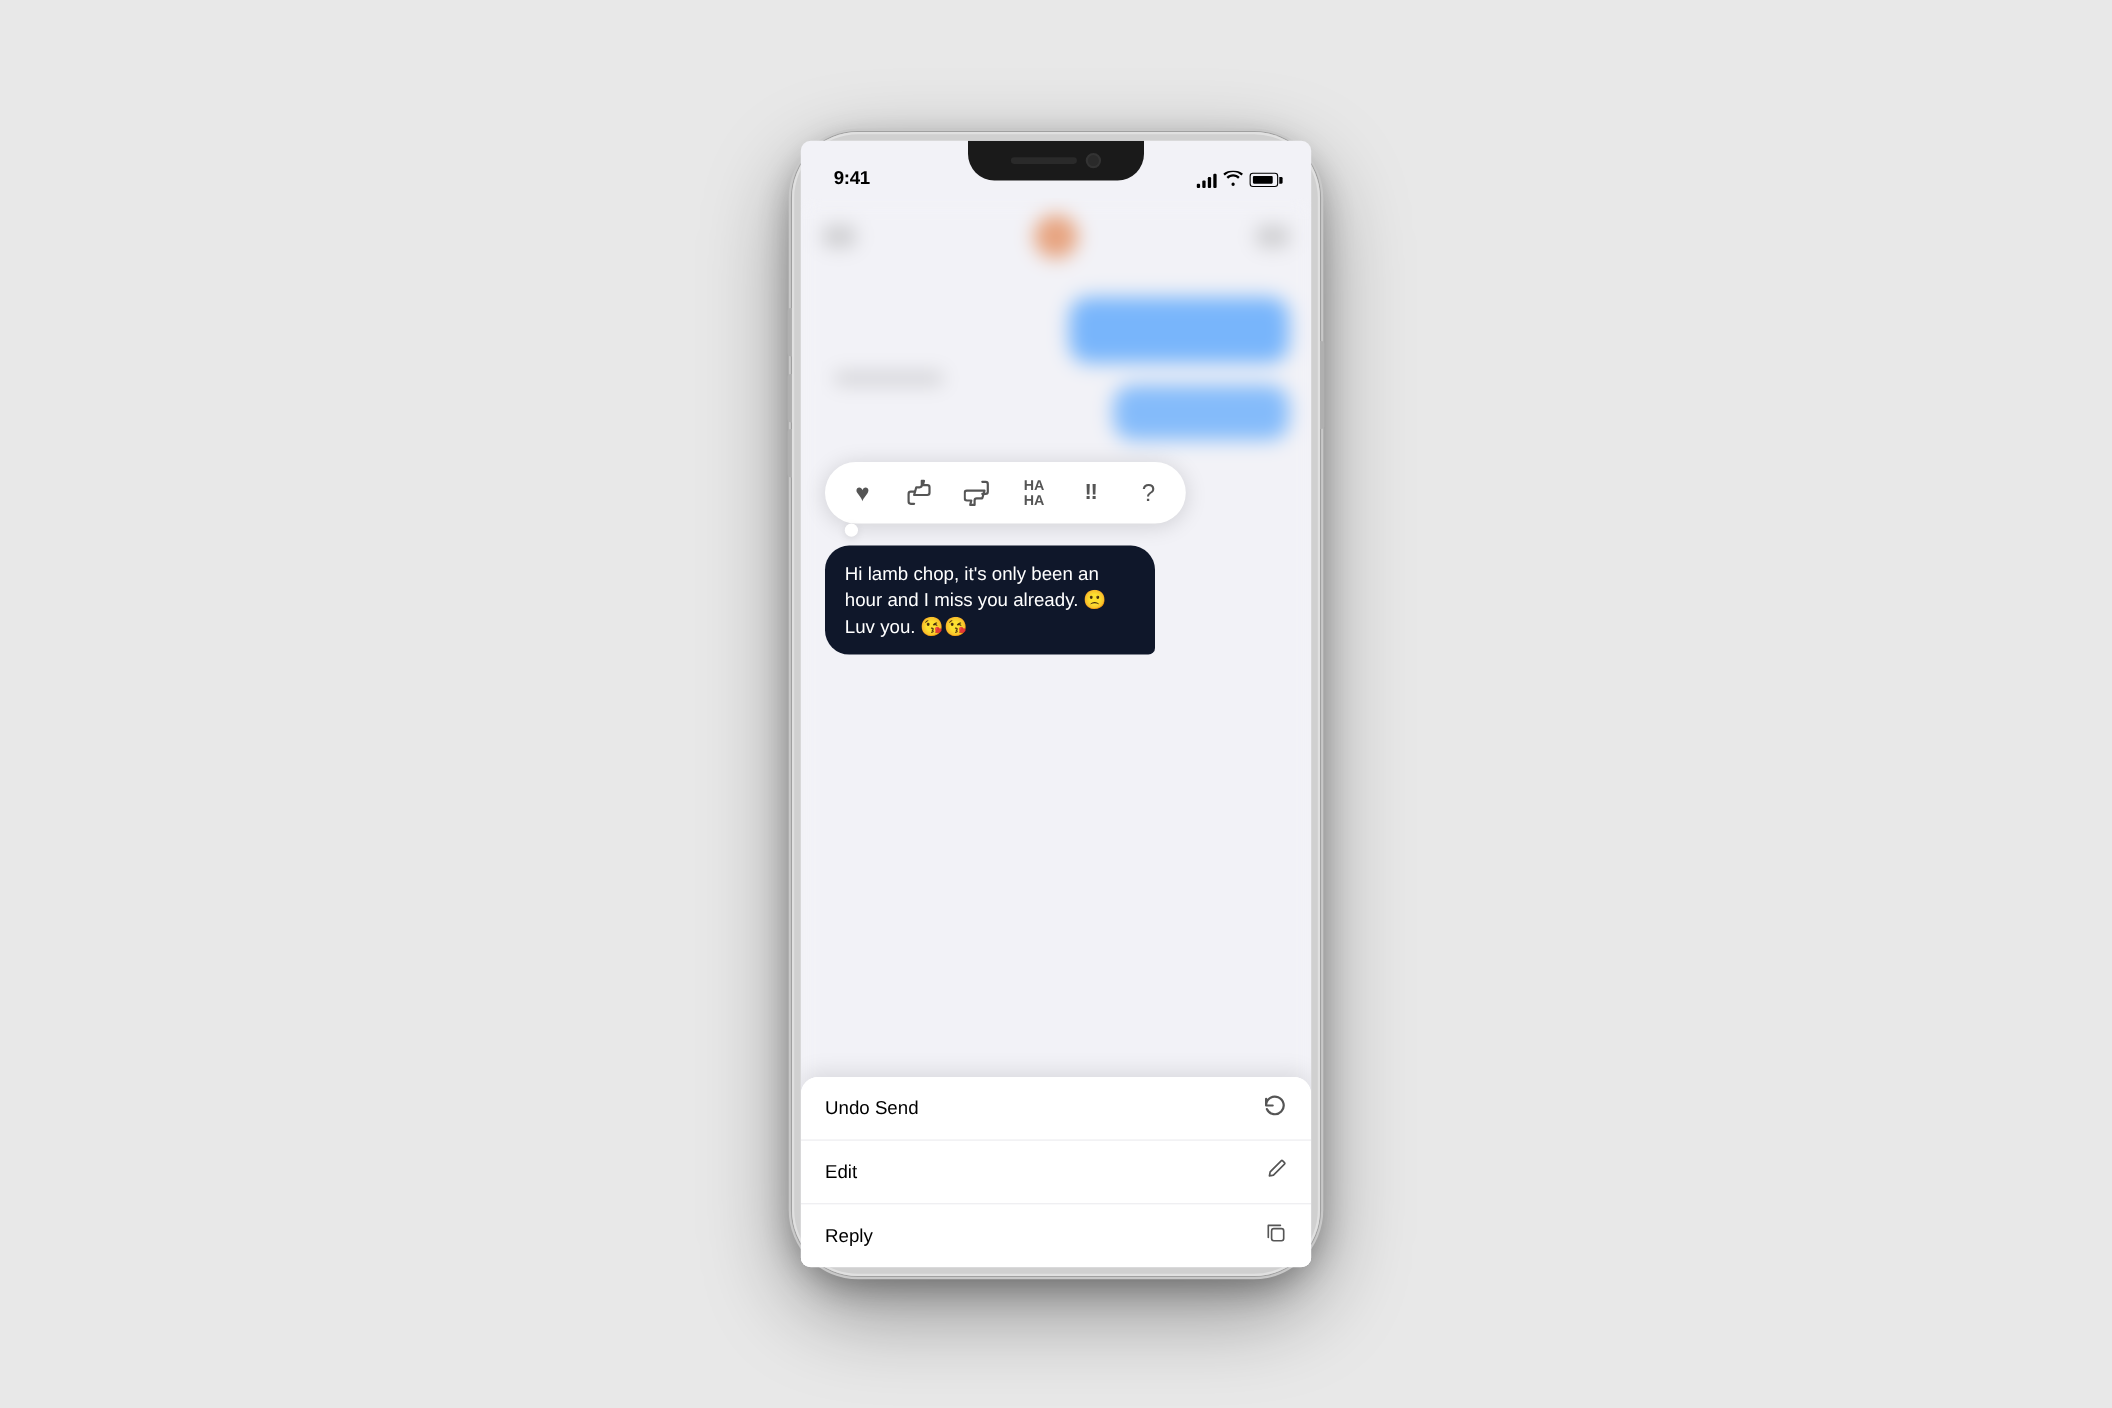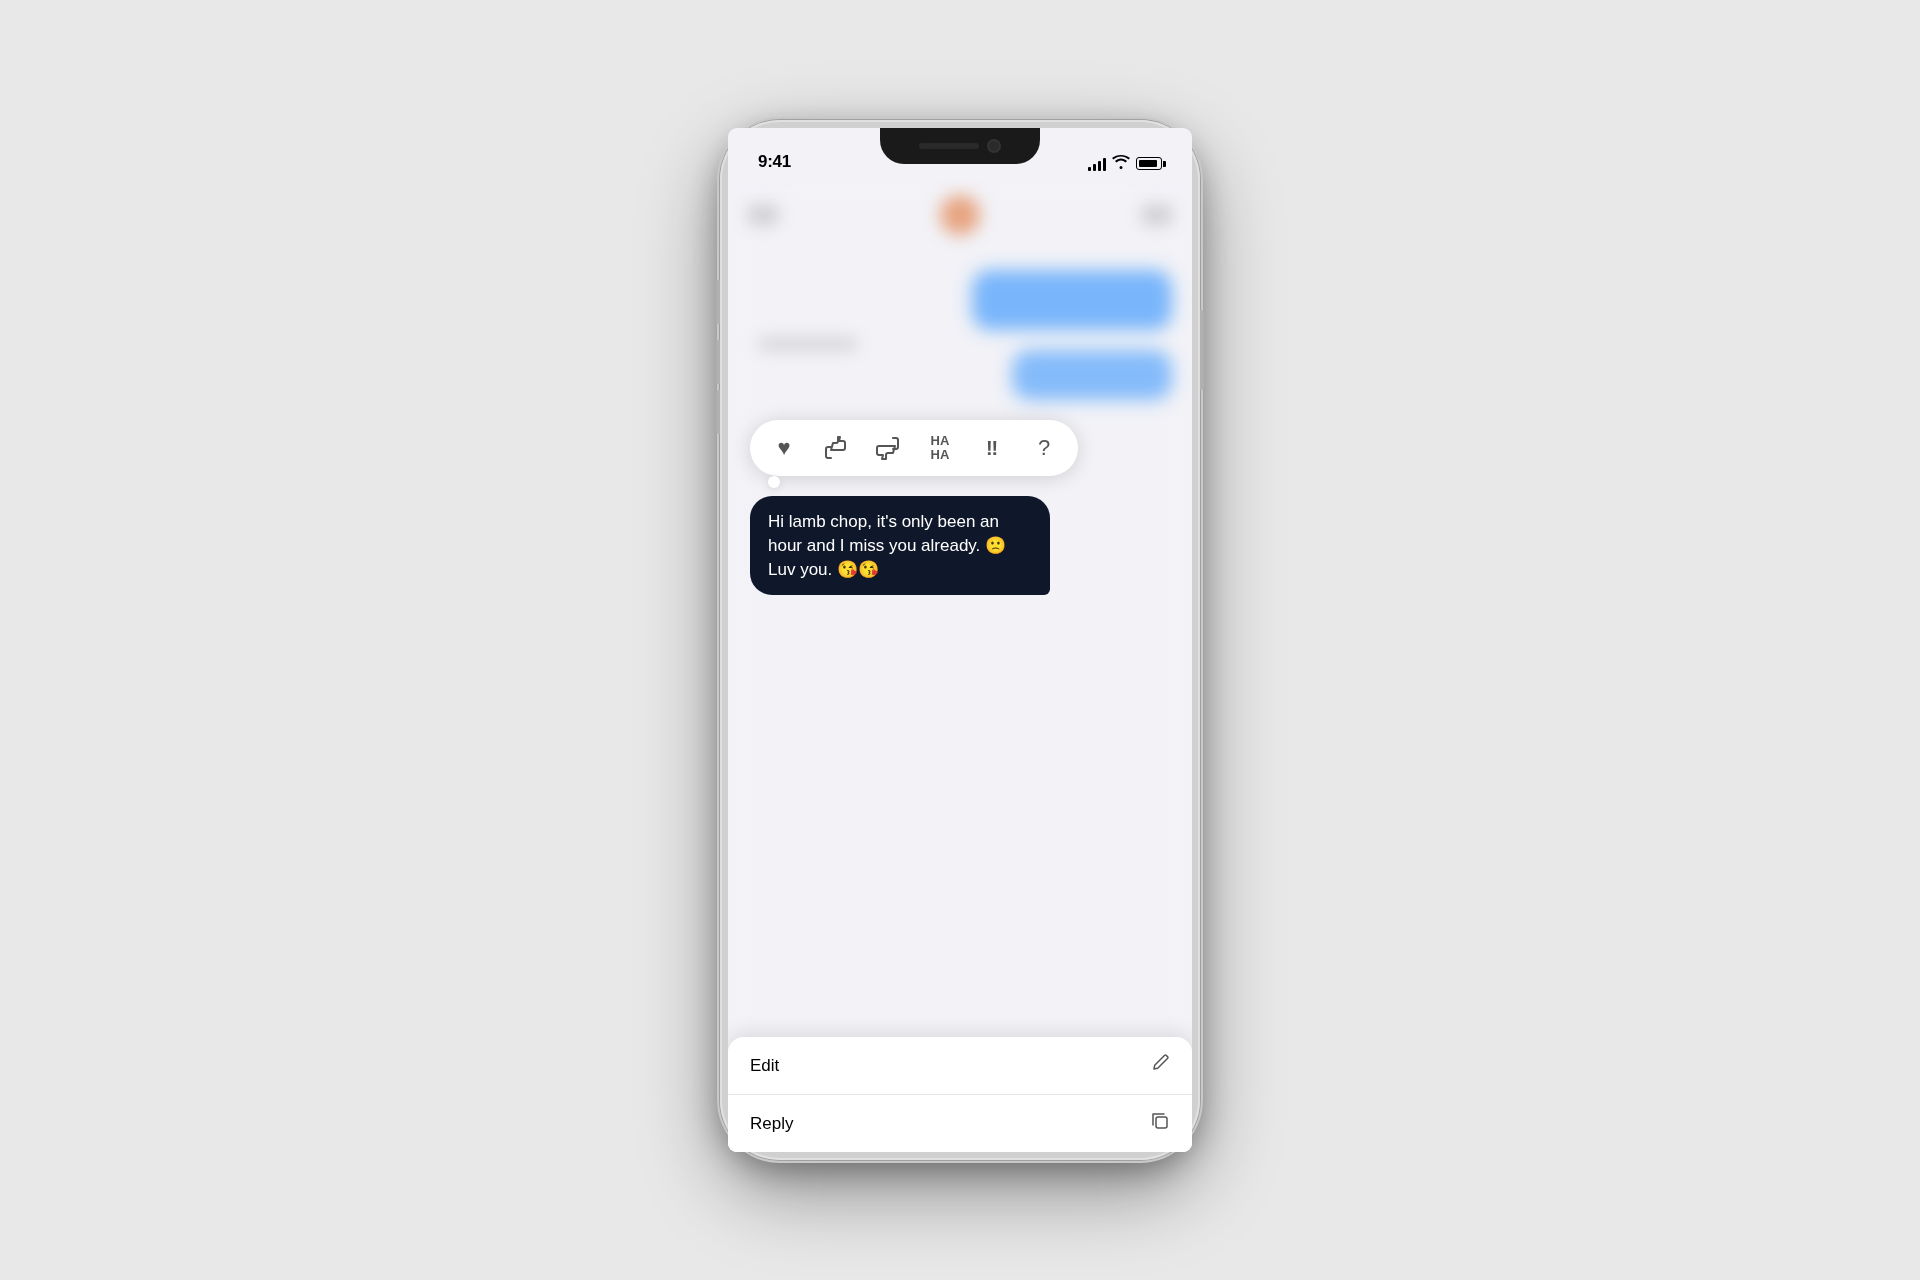--- a/index.html
+++ b/index.html
@@ -469,20 +469,28 @@
 
           <div class="message-bubble">
             <span class="message-bubble-text">Hi lamb chop, it's only been an hour and I miss you already. 🙁 Luv you. 😘😘</span>
           </div>
 
         </div>
 
         <div class="context-menu">
 
 
+          <div class="context-menu-item">
+            <span class="context-menu-label">Undo Send</span>
+            <span class="context-menu-icon">
+              <svg width="22" height="20" viewBox="0 0 22 20" fill="none">
+                <path d="M3 10a8 8 0 1 1 .7 3.2M3 4v6h6" stroke="#555" stroke-width="2" stroke-linecap="round" stroke-linejoin="round"></path>
+              </svg>
+            </span>
+          </div>
 
           <div class="context-menu-item">
             <span class="context-menu-label">Edit</span>
             <span class="context-menu-icon">
               <svg width="20" height="20" viewBox="0 0 20 20" fill="none">
                 <path d="M14.7 2.3a1 1 0 0 1 1.4 0l1.6 1.6a1 1 0 0 1 0 1.4l-10 10L4 16l.7-3.7 10-10z" stroke="#555" stroke-width="1.5" stroke-linecap="round" stroke-linejoin="round"></path>
               </svg>
             </span>
           </div>
 

